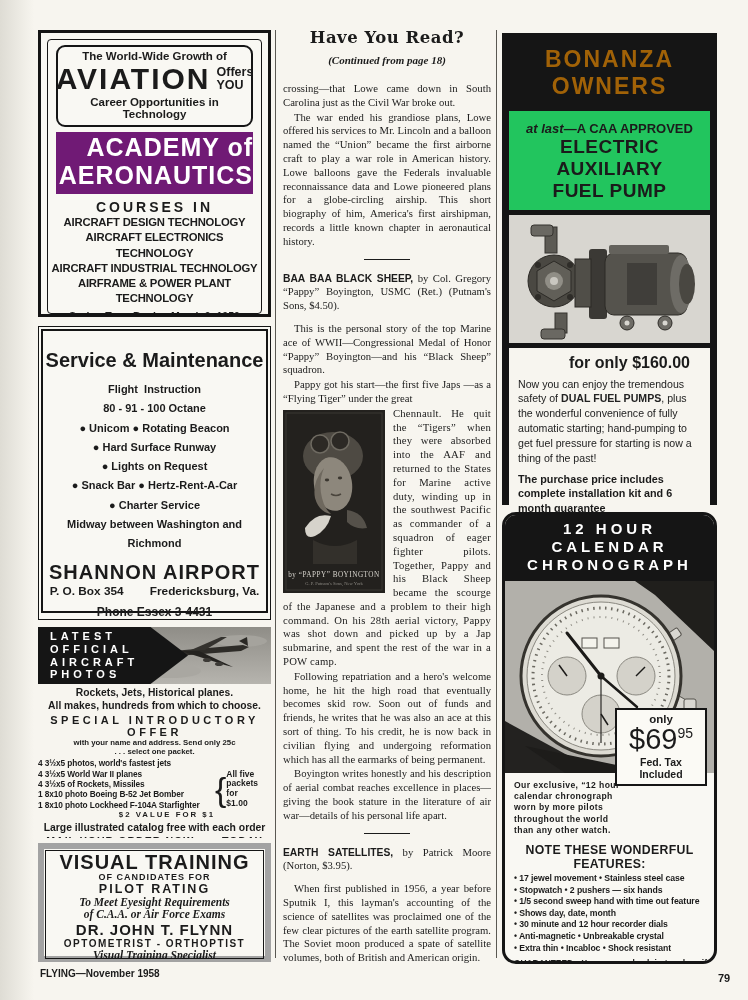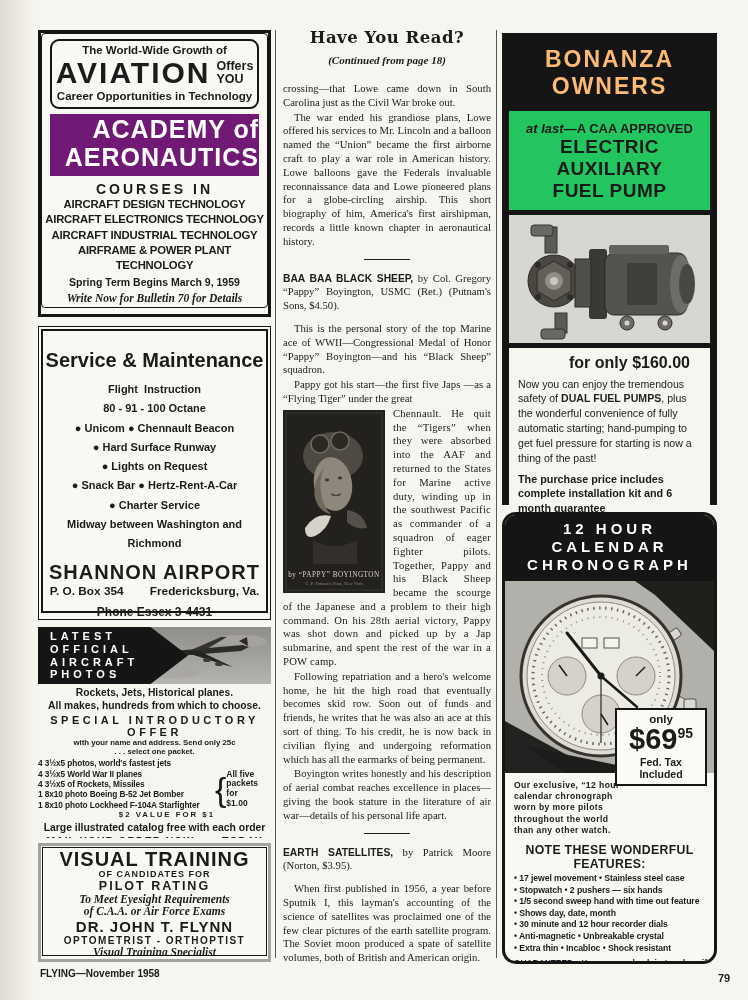--- a/index.html
+++ b/index.html
@@ -11,21 +11,21 @@
   .vrule.r1{left:275px;} .vrule.r2{left:496px;}
   .col{position:absolute;}
   .col-left{left:38px;top:30px;width:233px;}
   .col-center{left:283px;top:28px;width:208px;height:938px;overflow:hidden;}
   .col-right{left:502px;top:33px;width:215px;}
   .b{font-weight:bold;}
   .pre{white-space:pre-wrap;}
 
   
   .ad-acad{border:3px solid #151515;height:287px;background:#f9f8f3;margin-bottom:9px;box-sizing:border-box;overflow:hidden;}
-  .acad-inner{border:1px solid #151515;margin:0;height:275px;box-sizing:border-box;border-radius:4px;}
+  .acad-inner{border:1px solid #151515;margin:6px;height:275px;box-sizing:border-box;border-radius:4px;}
   .acad-top{border:2px solid #151515;border-radius:9px;margin:5px 8px 0;padding:3px 4px 5px;}
   .acad-line1{font-size:11.5px;font-weight:bold;text-align:center;}
   .acad-row{display:flex;align-items:center;justify-content:center;gap:6px;}
   .acad-big{font-size:30px;font-weight:bold;letter-spacing:2px;}
   .acad-offers{font-size:12.5px;font-weight:bold;line-height:1.05;text-align:left;}
   .acad-line2{font-size:11.5px;font-weight:bold;text-align:center;}
   .acad-name{background:#701a75;color:#fff;text-align:right;margin:5px 8px;padding:2px 0 5px;}
   .acad-name div{font-size:25px;font-weight:bold;letter-spacing:1px;line-height:1.1;}
   .acad-courses-in{font-size:14px;letter-spacing:3px;text-align:center;font-weight:bold;margin-top:2px;}
   .acad-course{font-size:11.3px;font-weight:bold;text-align:center;line-height:1.35;letter-spacing:-0.2px;}
@@ -55,21 +55,21 @@
   .photo-items{display:flex;margin-top:2px;}
   .photo-list{flex:1;font-size:8.3px;font-weight:bold;line-height:1.25;letter-spacing:-0.1px;}
   .photo-brace{display:flex;align-items:center;width:56px;}
   .photo-brace .br{font-size:34px;font-weight:300;line-height:0.9;}
   .photo-brace .bt{font-size:8.5px;font-weight:bold;line-height:1.15;}
   .photo-value{font-size:7.8px;font-weight:bold;letter-spacing:2px;text-align:right;}
   .photo-cat{font-size:10.4px;font-weight:bold;text-align:center;margin-top:2px;}
   .photo-mail{font-size:10.6px;font-weight:bold;text-align:center;letter-spacing:1px;margin-top:2px;}
 
   
-  .ad-vis{border:3px solid #a3a3a3;height:119px;box-sizing:border-box;background:#f9f8f3;}
+  .ad-vis{border:6px solid #a3a3a3;height:119px;box-sizing:border-box;background:#f9f8f3;}
   .vis-inner{border:1px solid #151515;margin:1px;height:109px;box-sizing:border-box;text-align:center;overflow:hidden;}
   .vis-title{font-size:20px;font-weight:bold;letter-spacing:1px;line-height:1.0;margin-top:1px;}
   .vis-of{font-size:9px;font-weight:bold;letter-spacing:1px;}
   .vis-rating{font-size:12.5px;font-weight:bold;letter-spacing:2px;}
   .vis-meet{font-family:"Liberation Serif",serif;font-style:italic;font-weight:bold;font-size:11.5px;line-height:1.05;}
   .vis-doc{font-size:15px;font-weight:bold;letter-spacing:1px;margin-top:1px;}
   .vis-opto{font-size:10px;font-weight:bold;letter-spacing:1.5px;}
   .vis-spec{font-family:"Liberation Serif",serif;font-style:italic;font-weight:bold;font-size:11.5px;}
 
   .footer-left{position:absolute;left:40px;top:968px;font-size:10px;font-weight:bold;}
@@ -84,21 +84,21 @@
   .divider{width:46px;margin:10px auto 12px;border-top:1.5px solid #1b1b1b;}
   .bk{font-family:"Liberation Sans",sans-serif;font-weight:bold;font-size:10.3px;}
   .cover{float:left;width:102px;height:183px;margin:3px 8px 2px 0;position:relative;background:#23211e;}
   .cover svg{display:block;}
   .cover-cap{position:absolute;left:0;right:0;bottom:14px;text-align:center;color:#d8d5ce;
      font-family:"Liberation Serif",serif;font-size:7.2px;letter-spacing:0.5px;}
   .cover-cap2{position:absolute;left:0;right:0;bottom:7px;text-align:center;color:#8a8780;font-size:4.6px;}
 
   
   .ad-bon{background:#151515;padding:6px 7px 5px;box-sizing:border-box;height:472px;}
-  .bon-head{color:#fdba74;font-size:23px;font-weight:bold;letter-spacing:2px;text-align:center;padding:7px 0 11px;}
+  .bon-head{color:#a16207;font-size:23px;font-weight:bold;letter-spacing:2px;text-align:center;padding:7px 0 11px;}
   .bon-box1{background:#22c55e;text-align:center;padding:10px 0 8px;}
   .bon-atlast{font-size:13px;font-weight:bold;}
   .bon-prod{font-size:19px;font-weight:bold;letter-spacing:0.5px;line-height:1.15;}
   .bon-photo{margin-top:5px;height:128px;background:#d8d6d0;}
   .bon-box2{background:#f7f5ef;margin-top:5px;padding:6px 9px 7px;}
   .bon-price{font-size:16px;font-weight:bold;text-align:center;padding-left:40px;}
   .bon-body{font-size:10.6px;line-height:1.4;margin-top:5px;color:#222;}
   .bon-incl{font-size:10.8px;font-weight:bold;line-height:1.35;margin-top:6px;}
   .bon-co{color:#fff;font-size:17px;font-weight:bold;text-align:center;margin-top:7px;transform:scaleX(0.96);}
   .bon-addr{color:#fff;font-size:8.8px;font-weight:bold;text-align:center;letter-spacing:0.4px;margin-top:3px;}
@@ -107,21 +107,21 @@
   
   .ad-watch{margin-top:7px;border:3px solid #151515;border-radius:14px;overflow:hidden;height:452px;
      box-sizing:border-box;background:#f9f8f3;position:relative;}
   .w-head{background:#151515;color:#fff;text-align:center;padding:5px 0 7px;}
   .w-head div{font-size:15px;font-weight:bold;letter-spacing:4px;line-height:1.2;}
   .w-photo{height:192px;background:#b2b0aa;}
   .w-photo svg{display:block;}
   .w-price{position:absolute;right:7px;top:193px;width:88px;background:#fbfaf5;border:2px solid #151515;
      box-shadow:0 0 0 1px #fbfaf5 inset;text-align:center;padding:3px 0 4px;z-index:3;}
   .w-only{font-size:11.5px;font-weight:bold;}
-  .w-dollars{font-size:29px;font-weight:bold;line-height:1.0;}
+  .w-dollars{font-size:29px;font-weight:normal;line-height:1.0;}
   .w-dollars sup{font-size:14px;}
   .w-fed{font-size:10.5px;font-weight:bold;line-height:1.15;margin-top:2px;}
   .w-excl{width:116px;margin:7px 0 0 9px;font-size:8.6px;font-weight:bold;line-height:1.3;letter-spacing:0.4px;}
   .w-ft{font-size:12.3px;font-weight:bold;text-align:center;margin-top:7px;letter-spacing:0.3px;}
   .w-list{padding:2px 7px 0 9px;font-size:8.7px;font-weight:bold;line-height:1.34;letter-spacing:-0.1px;}
   .w-guar{padding:0 7px 0 9px;font-size:8.4px;font-weight:bold;line-height:1.22;margin-top:4px;text-align:justify;}
 </style>
 </head>
 <body>
 
@@ -158,21 +158,21 @@
 
       </div>
     </div>
 
     <div class="ad-shan">
       <div class="shan-inner">
         <div class="shan-title">Service &amp; Maintenance</div>
         <div style="margin-top:8px;">
           <div class="shan-line pre">Flight  Instruction</div>
           <div class="shan-line">80 - 91 - 100 Octane</div>
-          <div class="shan-line">● Unicom ● Chennault Beacon</div>
+          <div class="shan-line">● Unicom ● Rotating Beacon</div>
           <div class="shan-line">● Hard Surface Runway</div>
           <div class="shan-line">● Lights on Request</div>
           <div class="shan-line">● Snack Bar ● Hertz-Rent-A-Car</div>
           <div class="shan-line">● Charter Service</div>
           <div class="shan-line">Midway between Washington and</div>
           <div class="shan-line">Richmond</div>
         </div>
         <div class="shan-name">SHANNON AIRPORT</div>
         <div class="shan-addr pre">P. O. Box 354        Fredericksburg, Va.</div>
         <div class="shan-phone">Phone Essex 3-4431</div>

